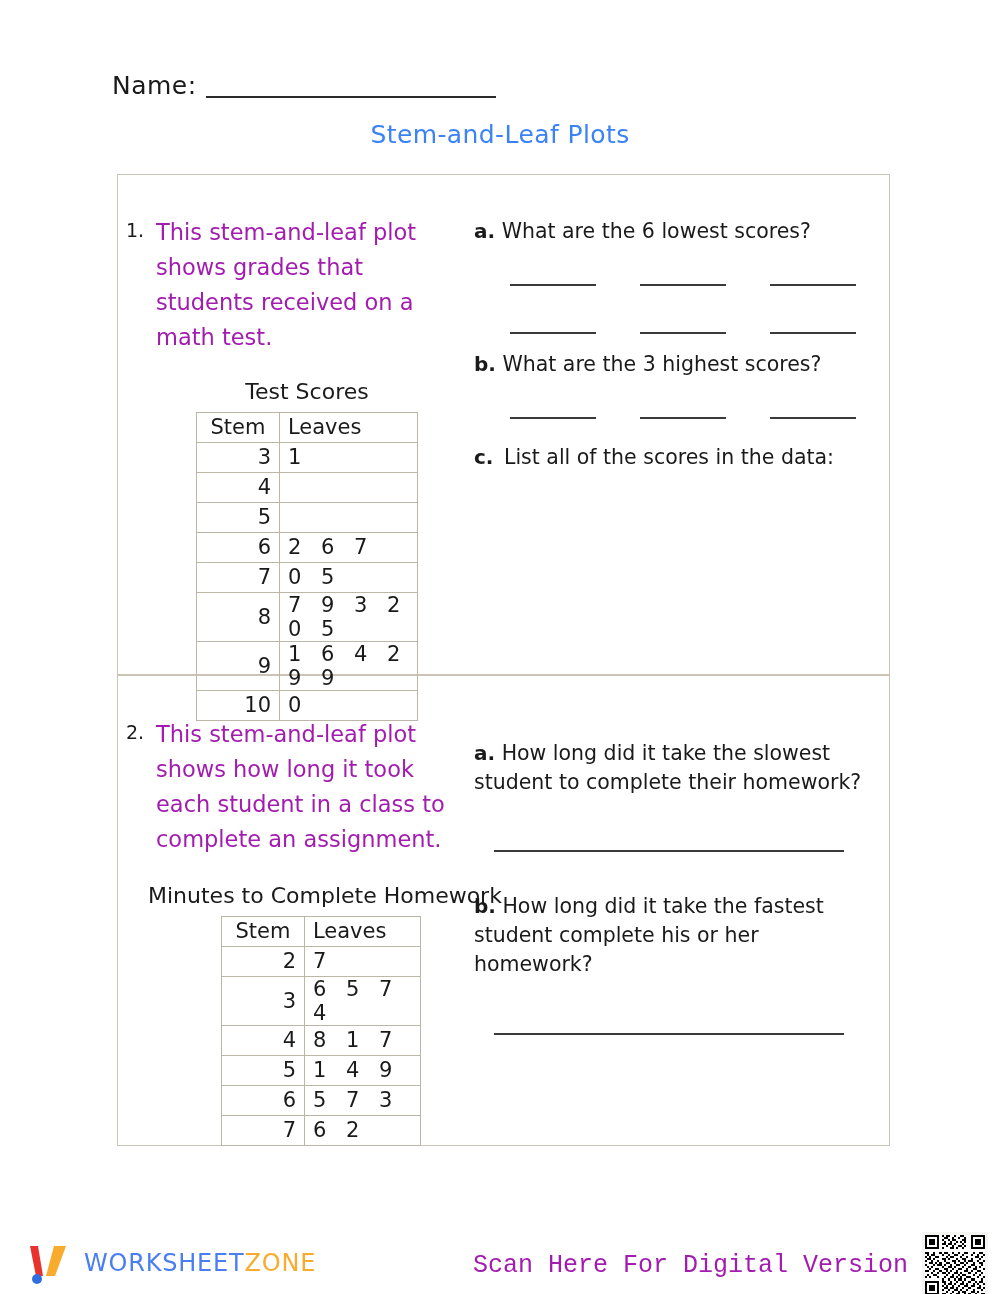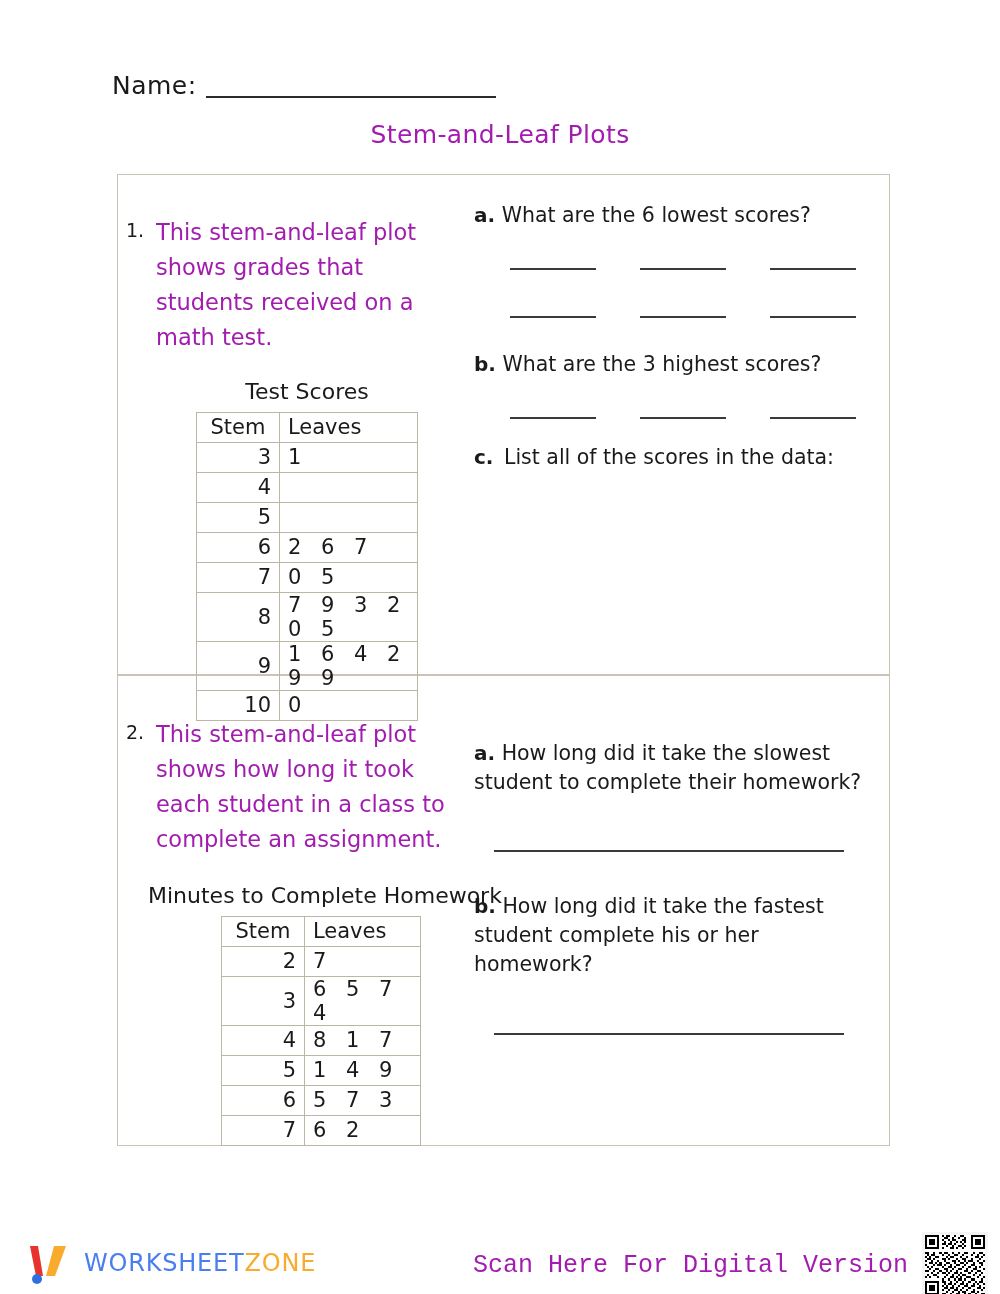--- a/index.html
+++ b/index.html
@@ -48,21 +48,21 @@
   .date-rule { width: 200px; }
 
   .worksheet-title {
     position: absolute;
     top: 120px;
     left: 0;
     width: 1000px;
     text-align: center;
     font-size: 25px;
     letter-spacing: 0.4px;
-    color: #a21caf;
+    color: #3b82f6;
   }
 
   
   .frame {
     position: absolute;
     top: 174px;
     left: 117px;
     width: 773px;
     height: 972px;
     border: 1.5px solid #cbc4b6;
@@ -290,40 +290,40 @@
             <td class="leaf-cell">1 6 4 2 9 9</td>
           </tr>
           <tr>
             <td class="stem-cell">10</td>
             <td class="leaf-cell">0</td>
           </tr>
         </tbody>
       </table>
     </div>
 
-    <div class="prob-right" style="top:26px; position:absolute;">
+    <div class="prob-right" style="top:42px; position:absolute;">
 
       <div class="qpart">
         <div class="q-text">
           <span class="q-letter">a.</span>
           <span>What are the 6 lowest scores?</span>
         </div>
         <div class="answer-grid" style="margin-top:38px;">
           <span class="answer-blank"></span>
           <span class="answer-blank"></span>
           <span class="answer-blank"></span>
         </div>
         <div class="answer-grid" style="margin-top:46px;">
           <span class="answer-blank"></span>
           <span class="answer-blank"></span>
           <span class="answer-blank"></span>
         </div>
       </div>
 
-      <div class="qpart" style="margin-top:32px;">
+      <div class="qpart" style="margin-top:16px;">
         <div class="q-text">
           <span class="q-letter">b.</span>
           <span>What are the 3 highest scores?</span>
         </div>
         <div class="answer-grid" style="margin-top:38px;">
           <span class="answer-blank"></span>
           <span class="answer-blank"></span>
           <span class="answer-blank"></span>
         </div>
       </div>

